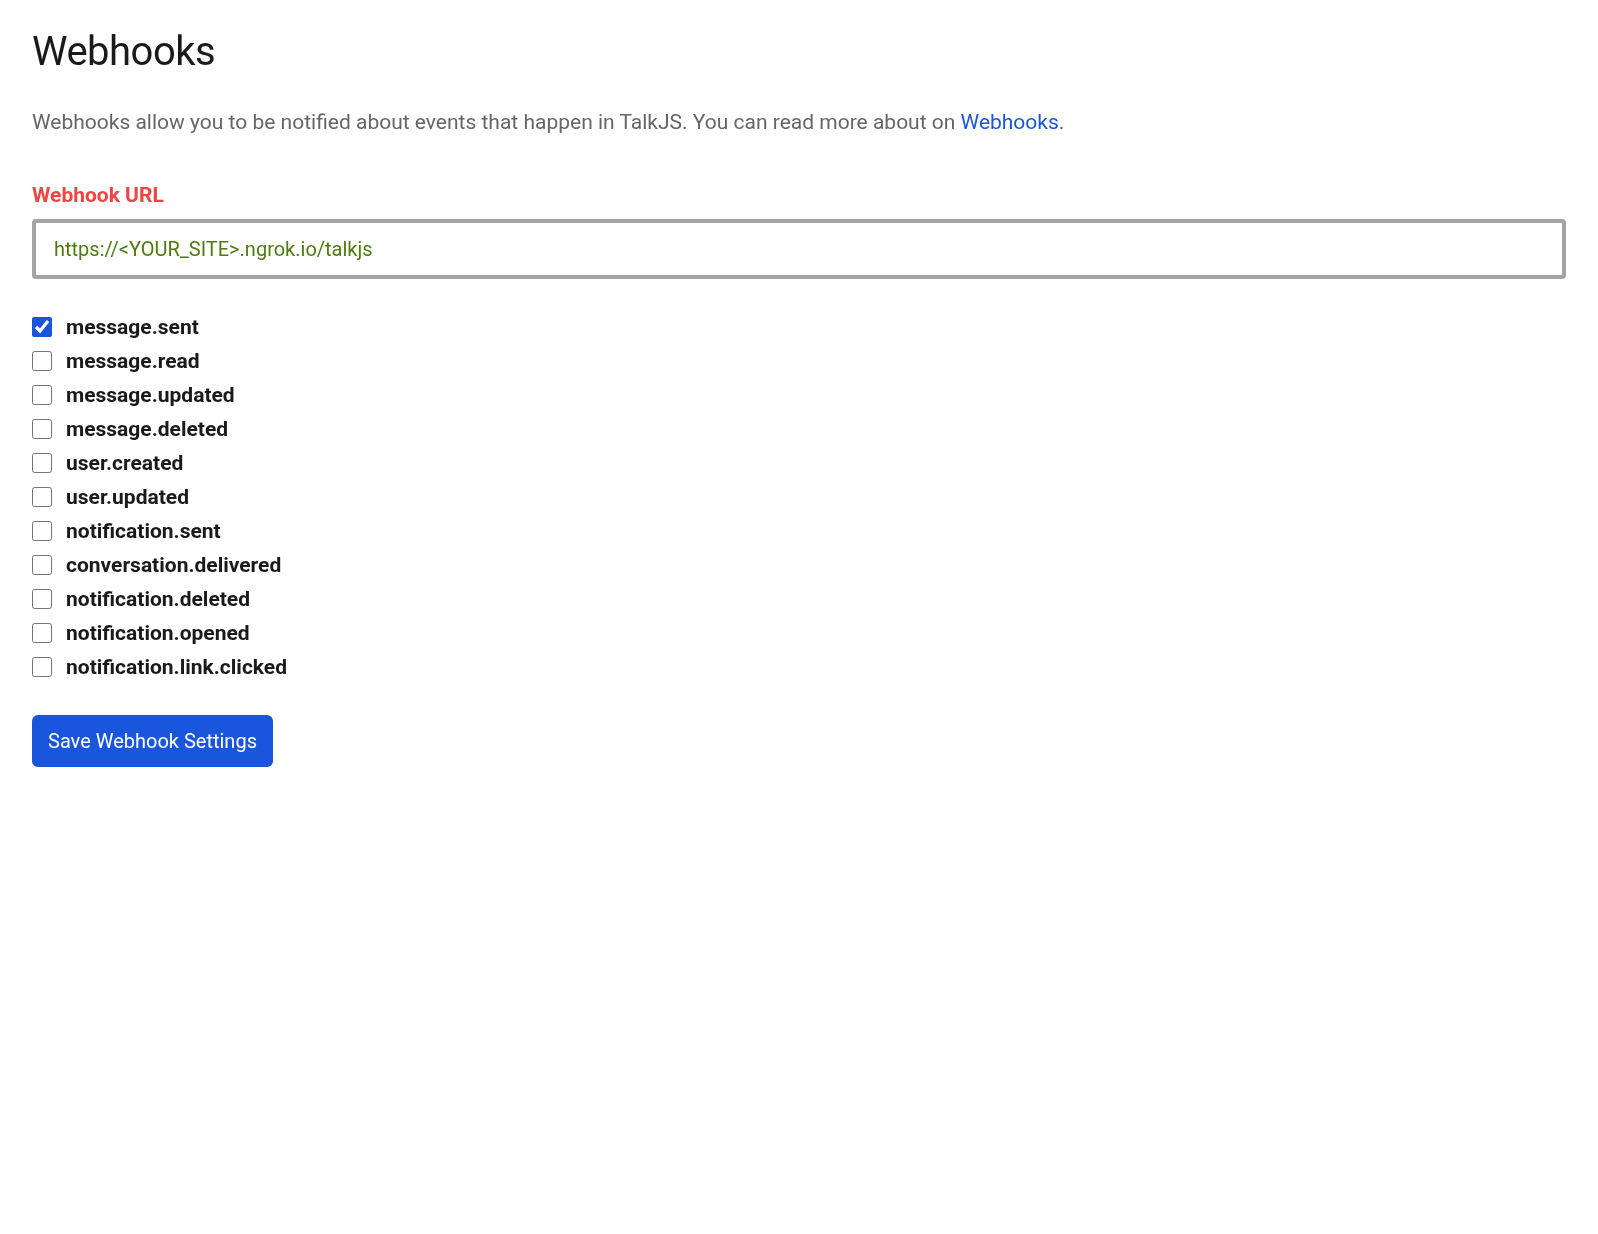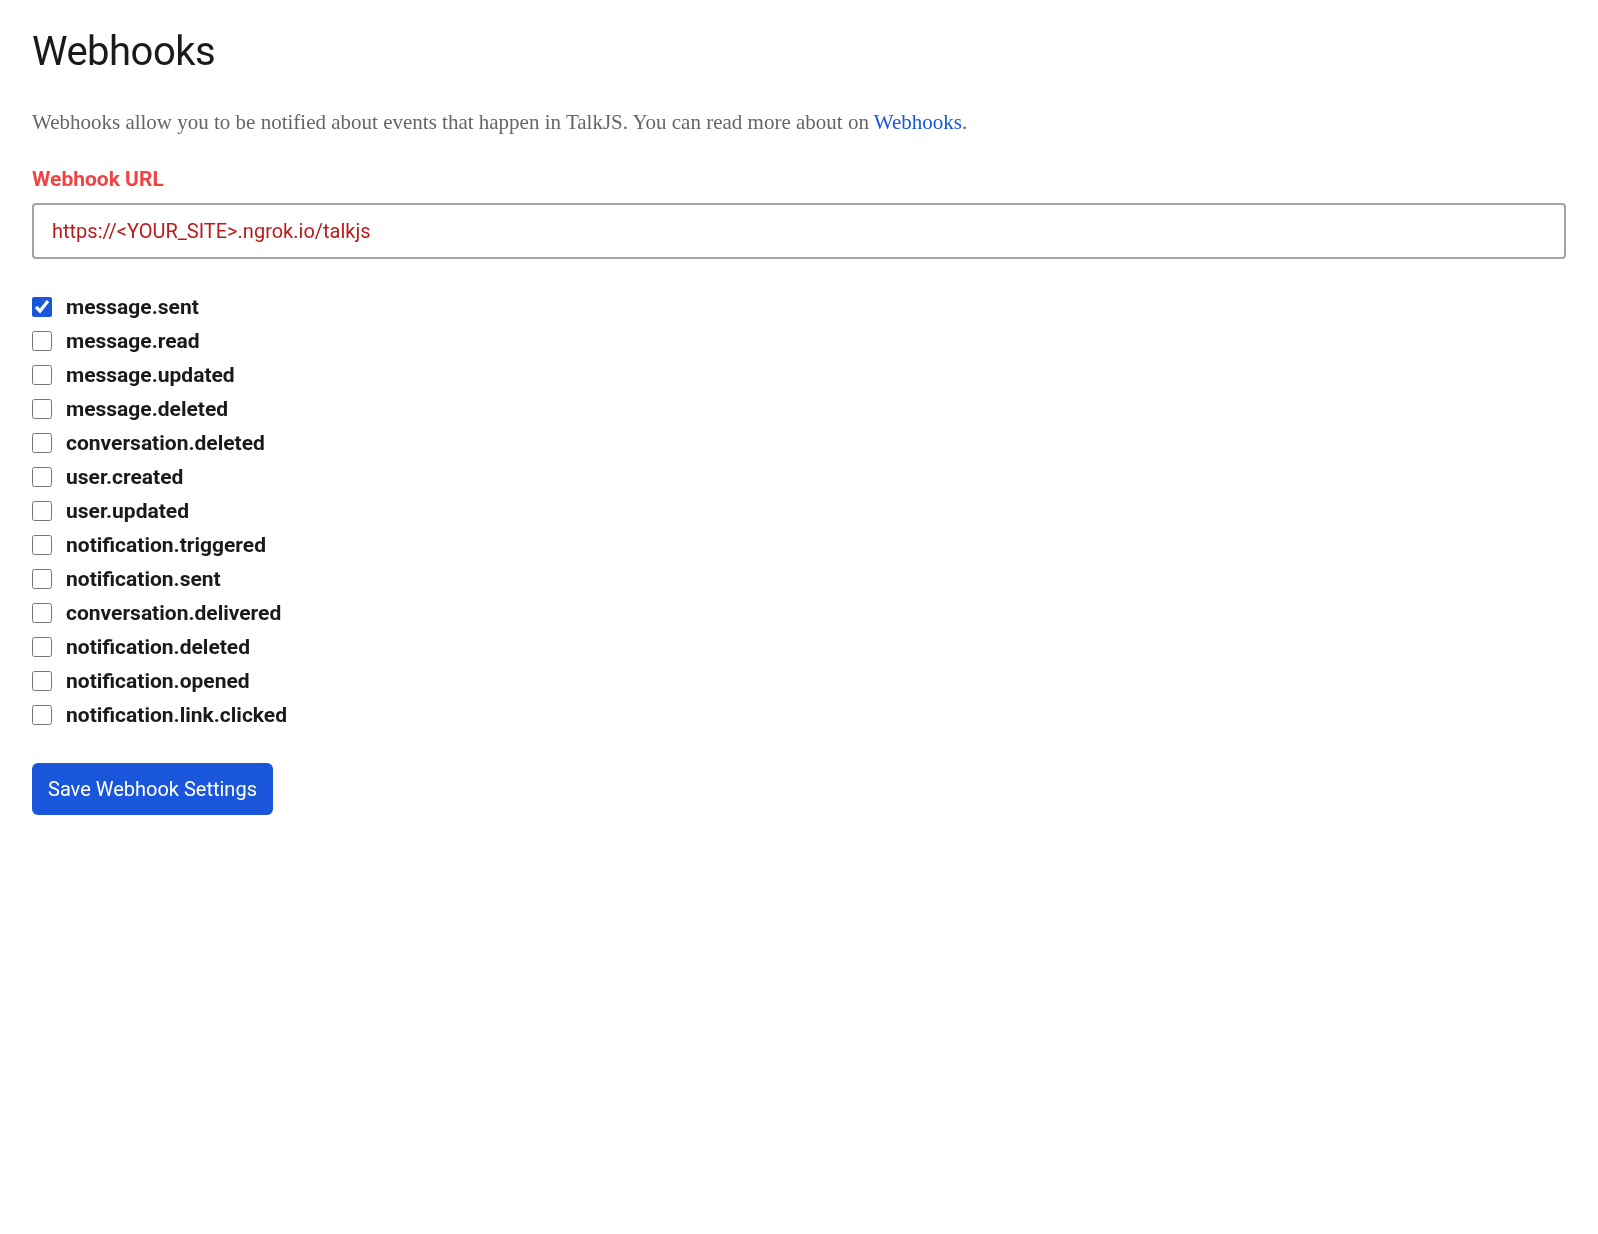--- a/index.html
+++ b/index.html
@@ -16,41 +16,40 @@
     .page-title {
       font-size: 40px;
       font-weight: 400;
       color: #1a1a1a;
       margin-bottom: 32px;
       letter-spacing: -0.5px;
     }
     .description {
       font-size: 21px;
       color: #666666;
-      margin-bottom: 28px;
+      margin-bottom: 44px;
       line-height: 1.5;
-      font-family: Liberation Serif, serif;
     }
     .description a {
       color: #1a56db;
       text-decoration: none;
     }
     .field-label {
       font-size: 21px;
       font-weight: 700;
       color: #ef4444;
       margin-bottom: 12px;
       display: block;
     }
     .url-input {
       width: 100%;
       padding: 14px 18px;
       font-size: 20px;
-      color: #b91c1c;
-      border: 2px solid #a3a3a3;
+      color: #4d7c0f;
+      border: 4px solid #a3a3a3;
       border-radius: 4px;
       background: #ffffff;
       font-family: inherit;
       margin-bottom: 36px;
     }
     .checkbox-list {
       display: flex;
       flex-direction: column;
       gap: 10px;
       margin-bottom: 36px;
@@ -110,34 +109,26 @@
     </div>
     <div class="checkbox-row">
       <input type="checkbox" id="event-2" style="">
       <label for="event-2">message.updated</label>
     </div>
     <div class="checkbox-row">
       <input type="checkbox" id="event-3" style="">
       <label for="event-3">message.deleted</label>
     </div>
     <div class="checkbox-row">
-      <input type="checkbox" id="event-4" style="">
-      <label for="event-4">conversation.deleted</label>
-    </div>
-    <div class="checkbox-row">
       <input type="checkbox" id="event-5" style="">
       <label for="event-5">user.created</label>
     </div>
     <div class="checkbox-row">
       <input type="checkbox" id="event-6" style="">
       <label for="event-6">user.updated</label>
-    </div>
-    <div class="checkbox-row">
-      <input type="checkbox" id="event-7" style="">
-      <label for="event-7">notification.triggered</label>
     </div>
     <div class="checkbox-row">
       <input type="checkbox" id="event-8" style="">
       <label for="event-8">notification.sent</label>
     </div>
     <div class="checkbox-row">
       <input type="checkbox" id="event-9" style="">
       <label for="event-9">conversation.delivered</label>
     </div>
     <div class="checkbox-row">

